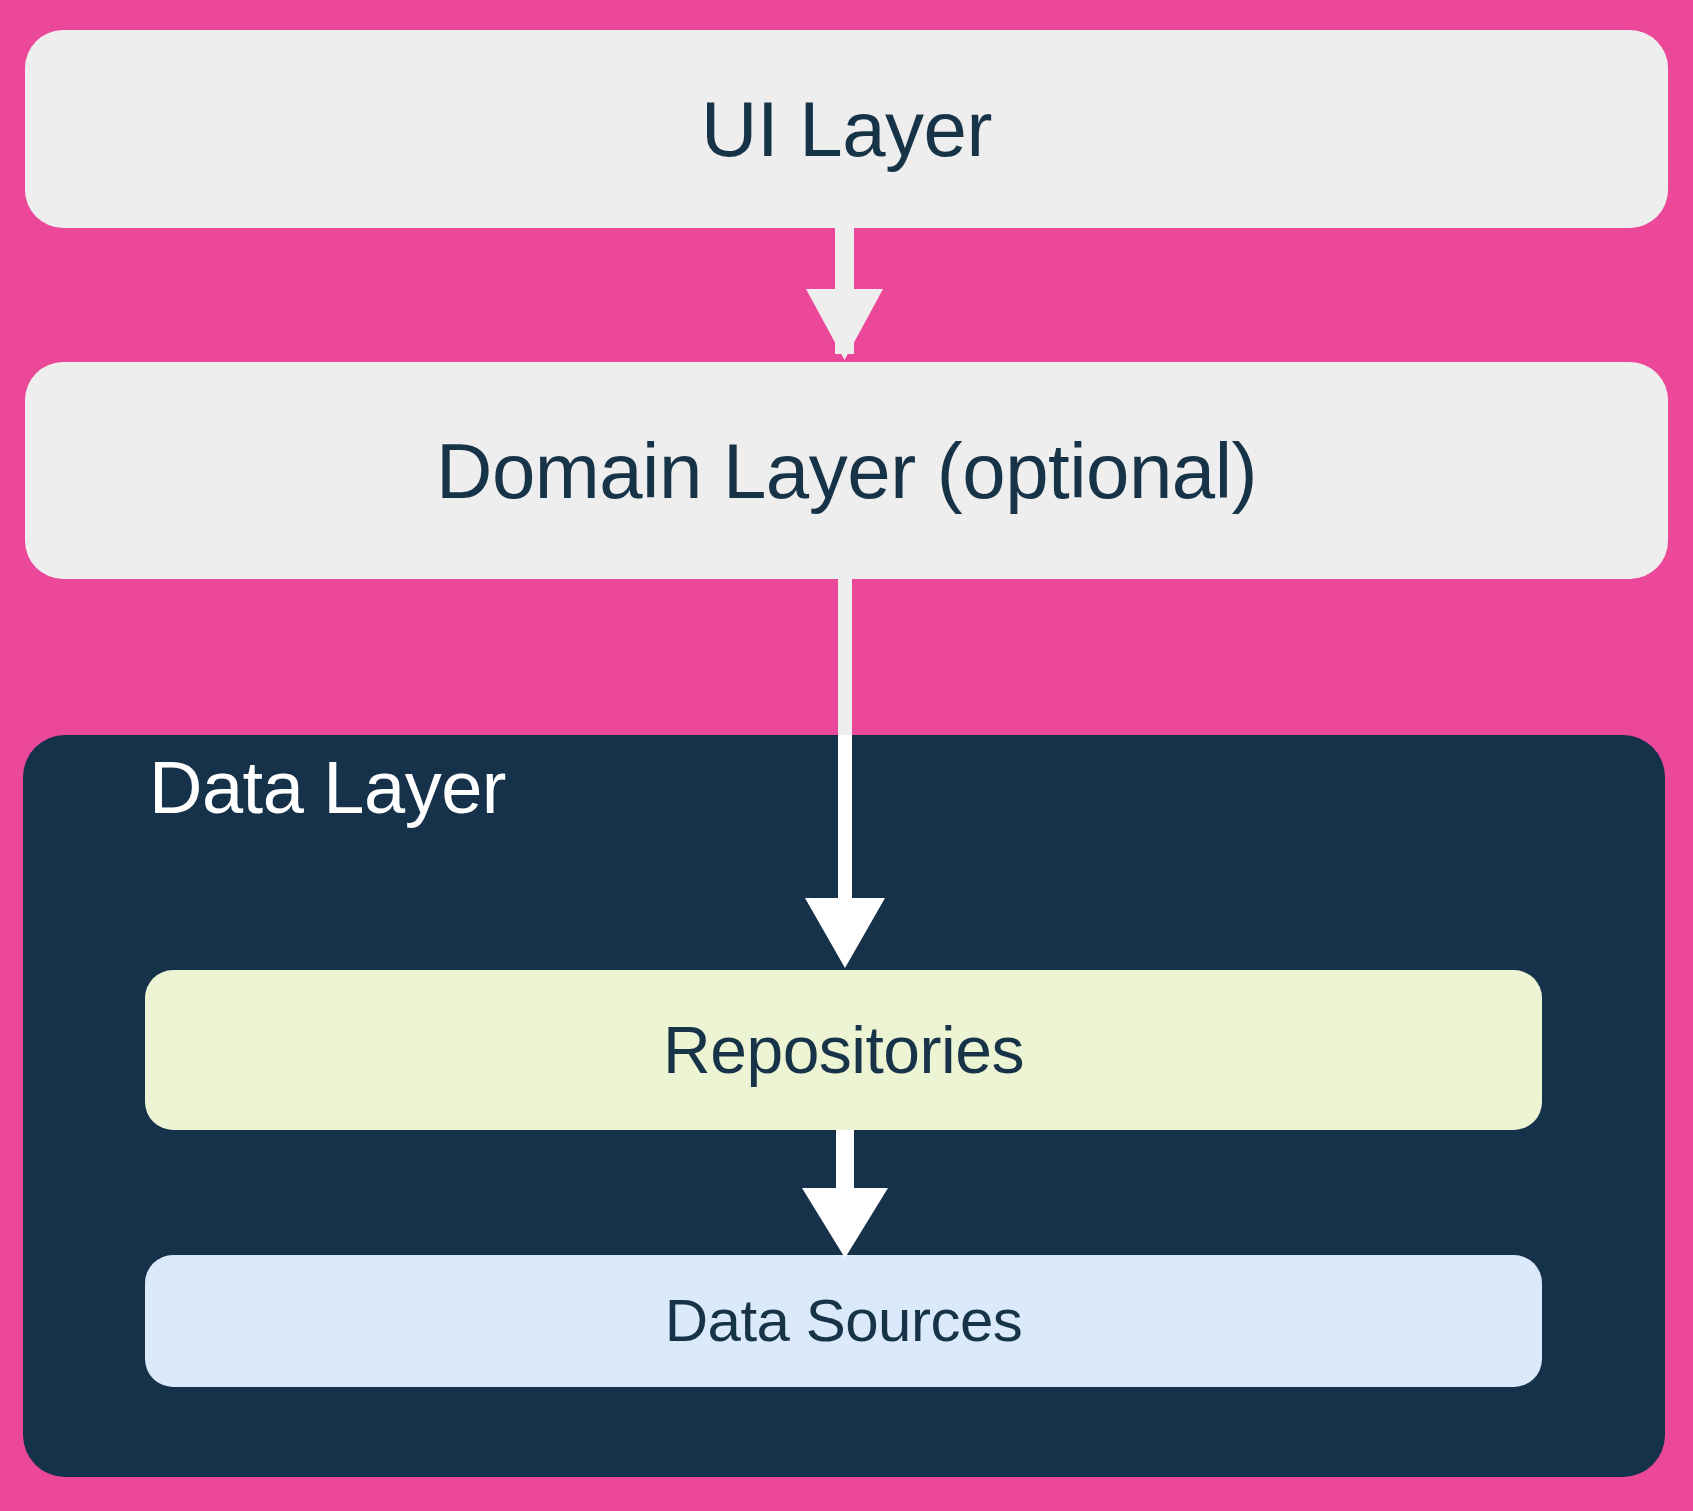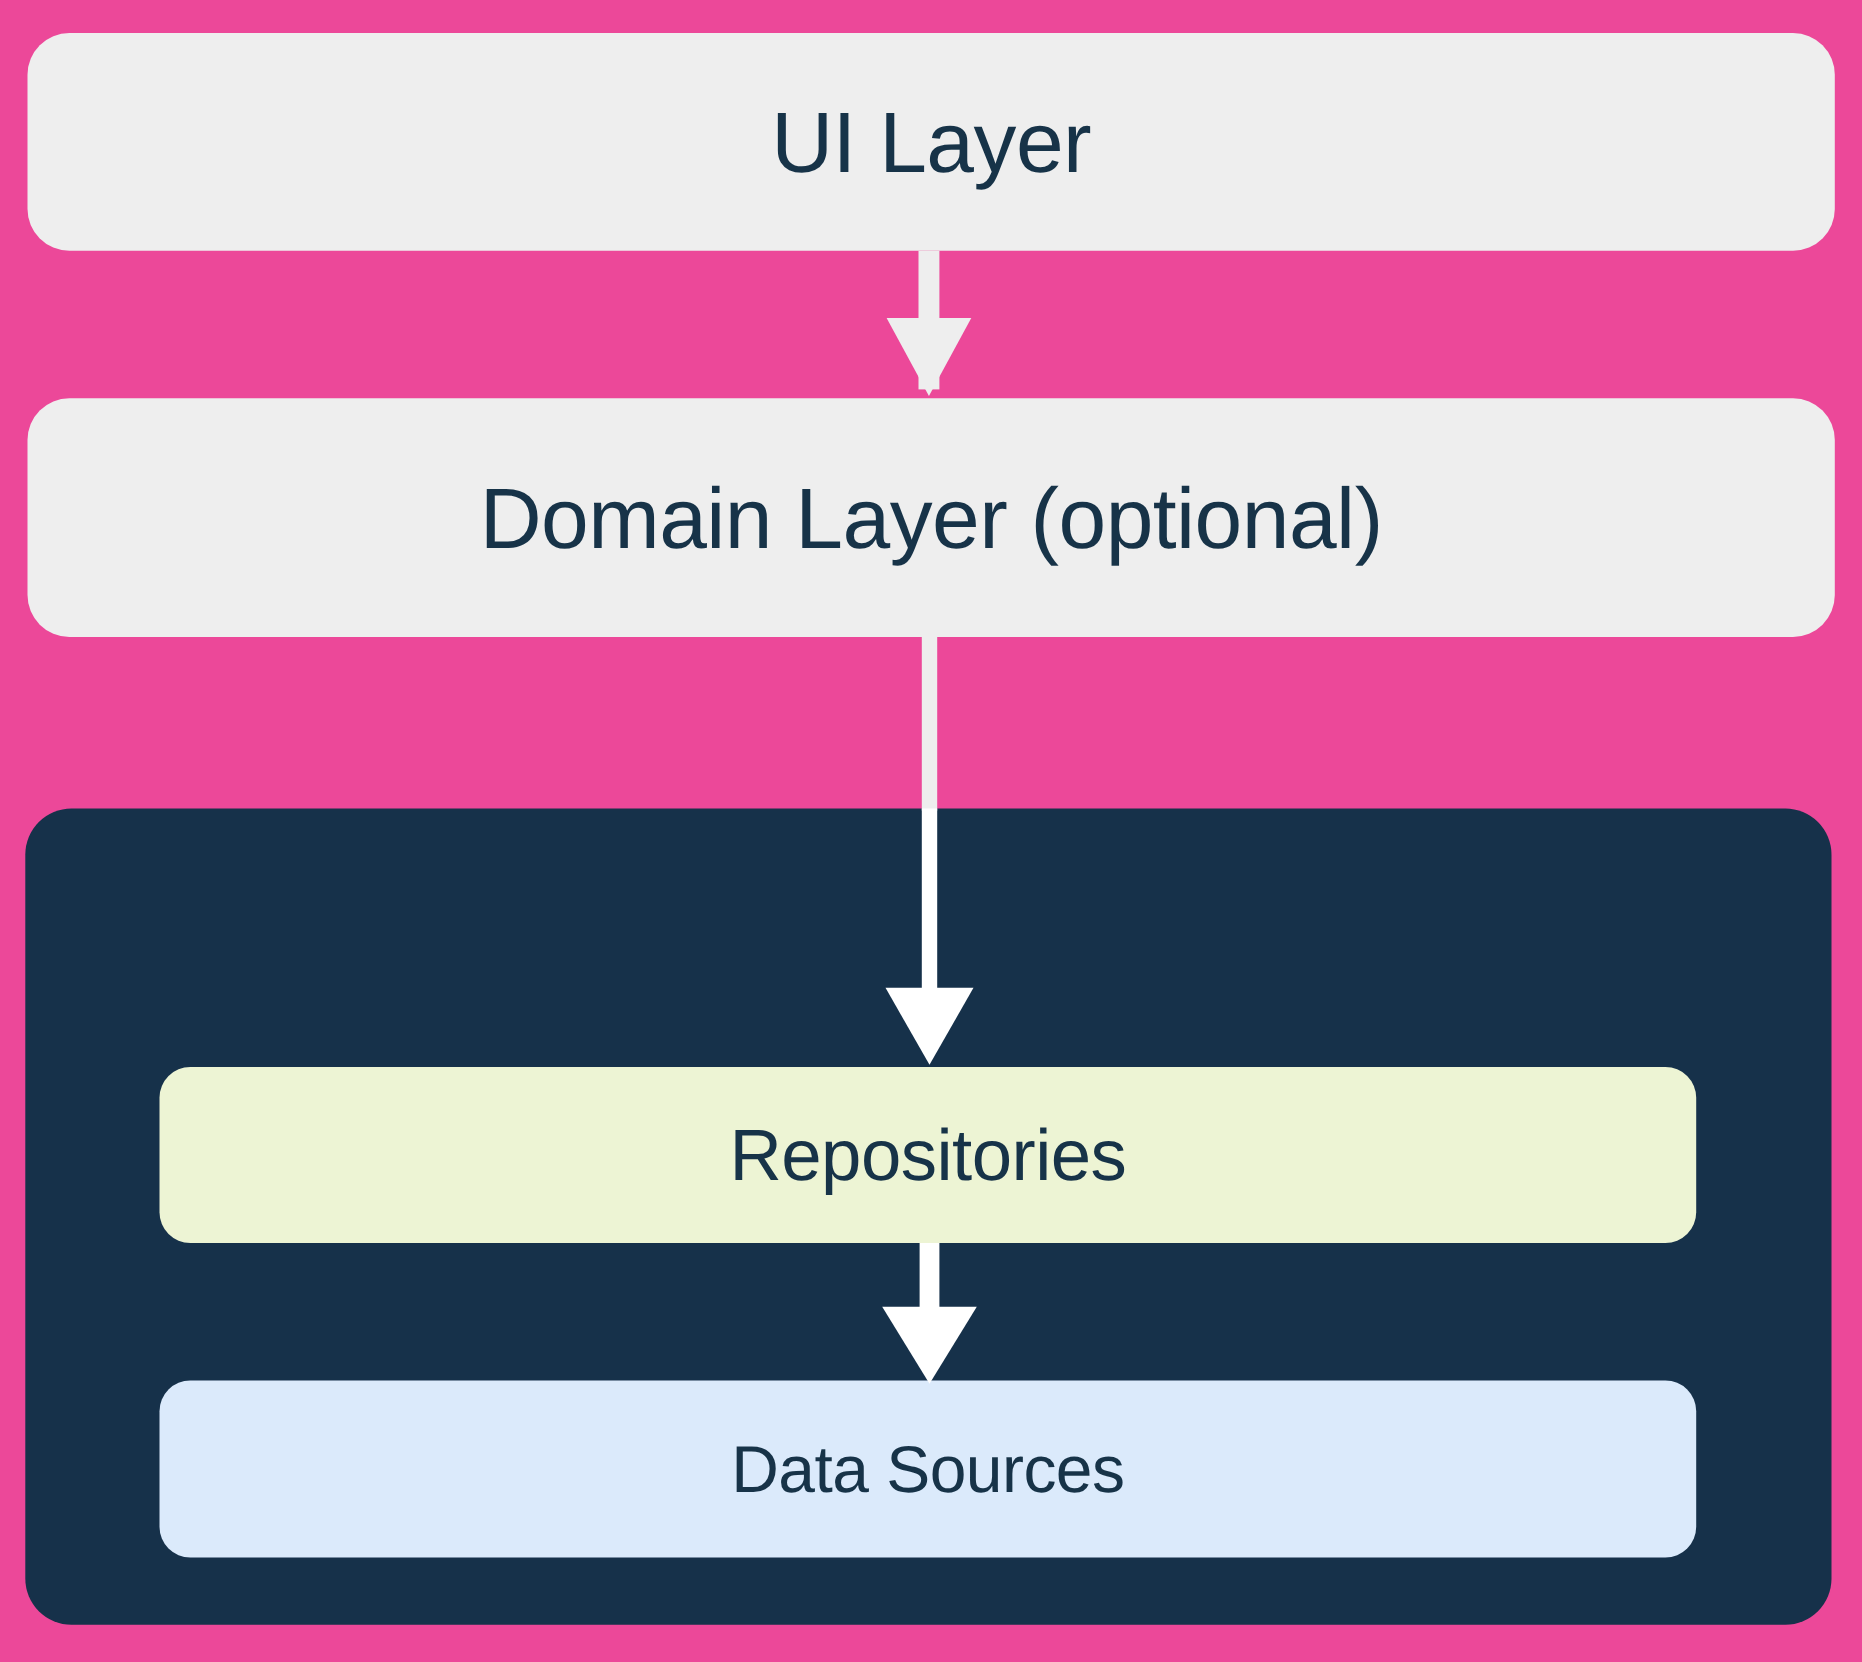--- a/index.html
+++ b/index.html
@@ -105,21 +105,21 @@
     font-weight: 400;
     color: #173348;
     line-height: 1;
   }
 
   
   #data-sources-box {
     left: 145px;
     top: 1255px;
     width: 1397px;
-    height: 161px;
+    height: 132px;
     background: #DBEAFB;
     border-radius: 28px;
   }
   #data-sources-box .layer-label {
     font-size: 60px;
     font-weight: 400;
     color: #173348;
     line-height: 1;
   }
 
@@ -141,20 +141,21 @@
   <div class="layer-box" id="ui-layer-box">
     <span class="layer-label">UI Layer</span>
   </div>
 
   <div class="layer-box" id="domain-layer-box">
     <span class="layer-label">Domain Layer (optional)</span>
   </div>
 
   <div id="data-layer-box"></div>
 
+  <div id="data-layer-title">Data Layer</div>
 
   <div class="layer-box" id="repositories-box">
     <span class="layer-label">Repositories</span>
   </div>
 
   <div class="layer-box" id="data-sources-box">
     <span class="layer-label">Data Sources</span>
   </div>
 
   <svg id="arrow-layer" viewBox="0 0 1693 1511">

